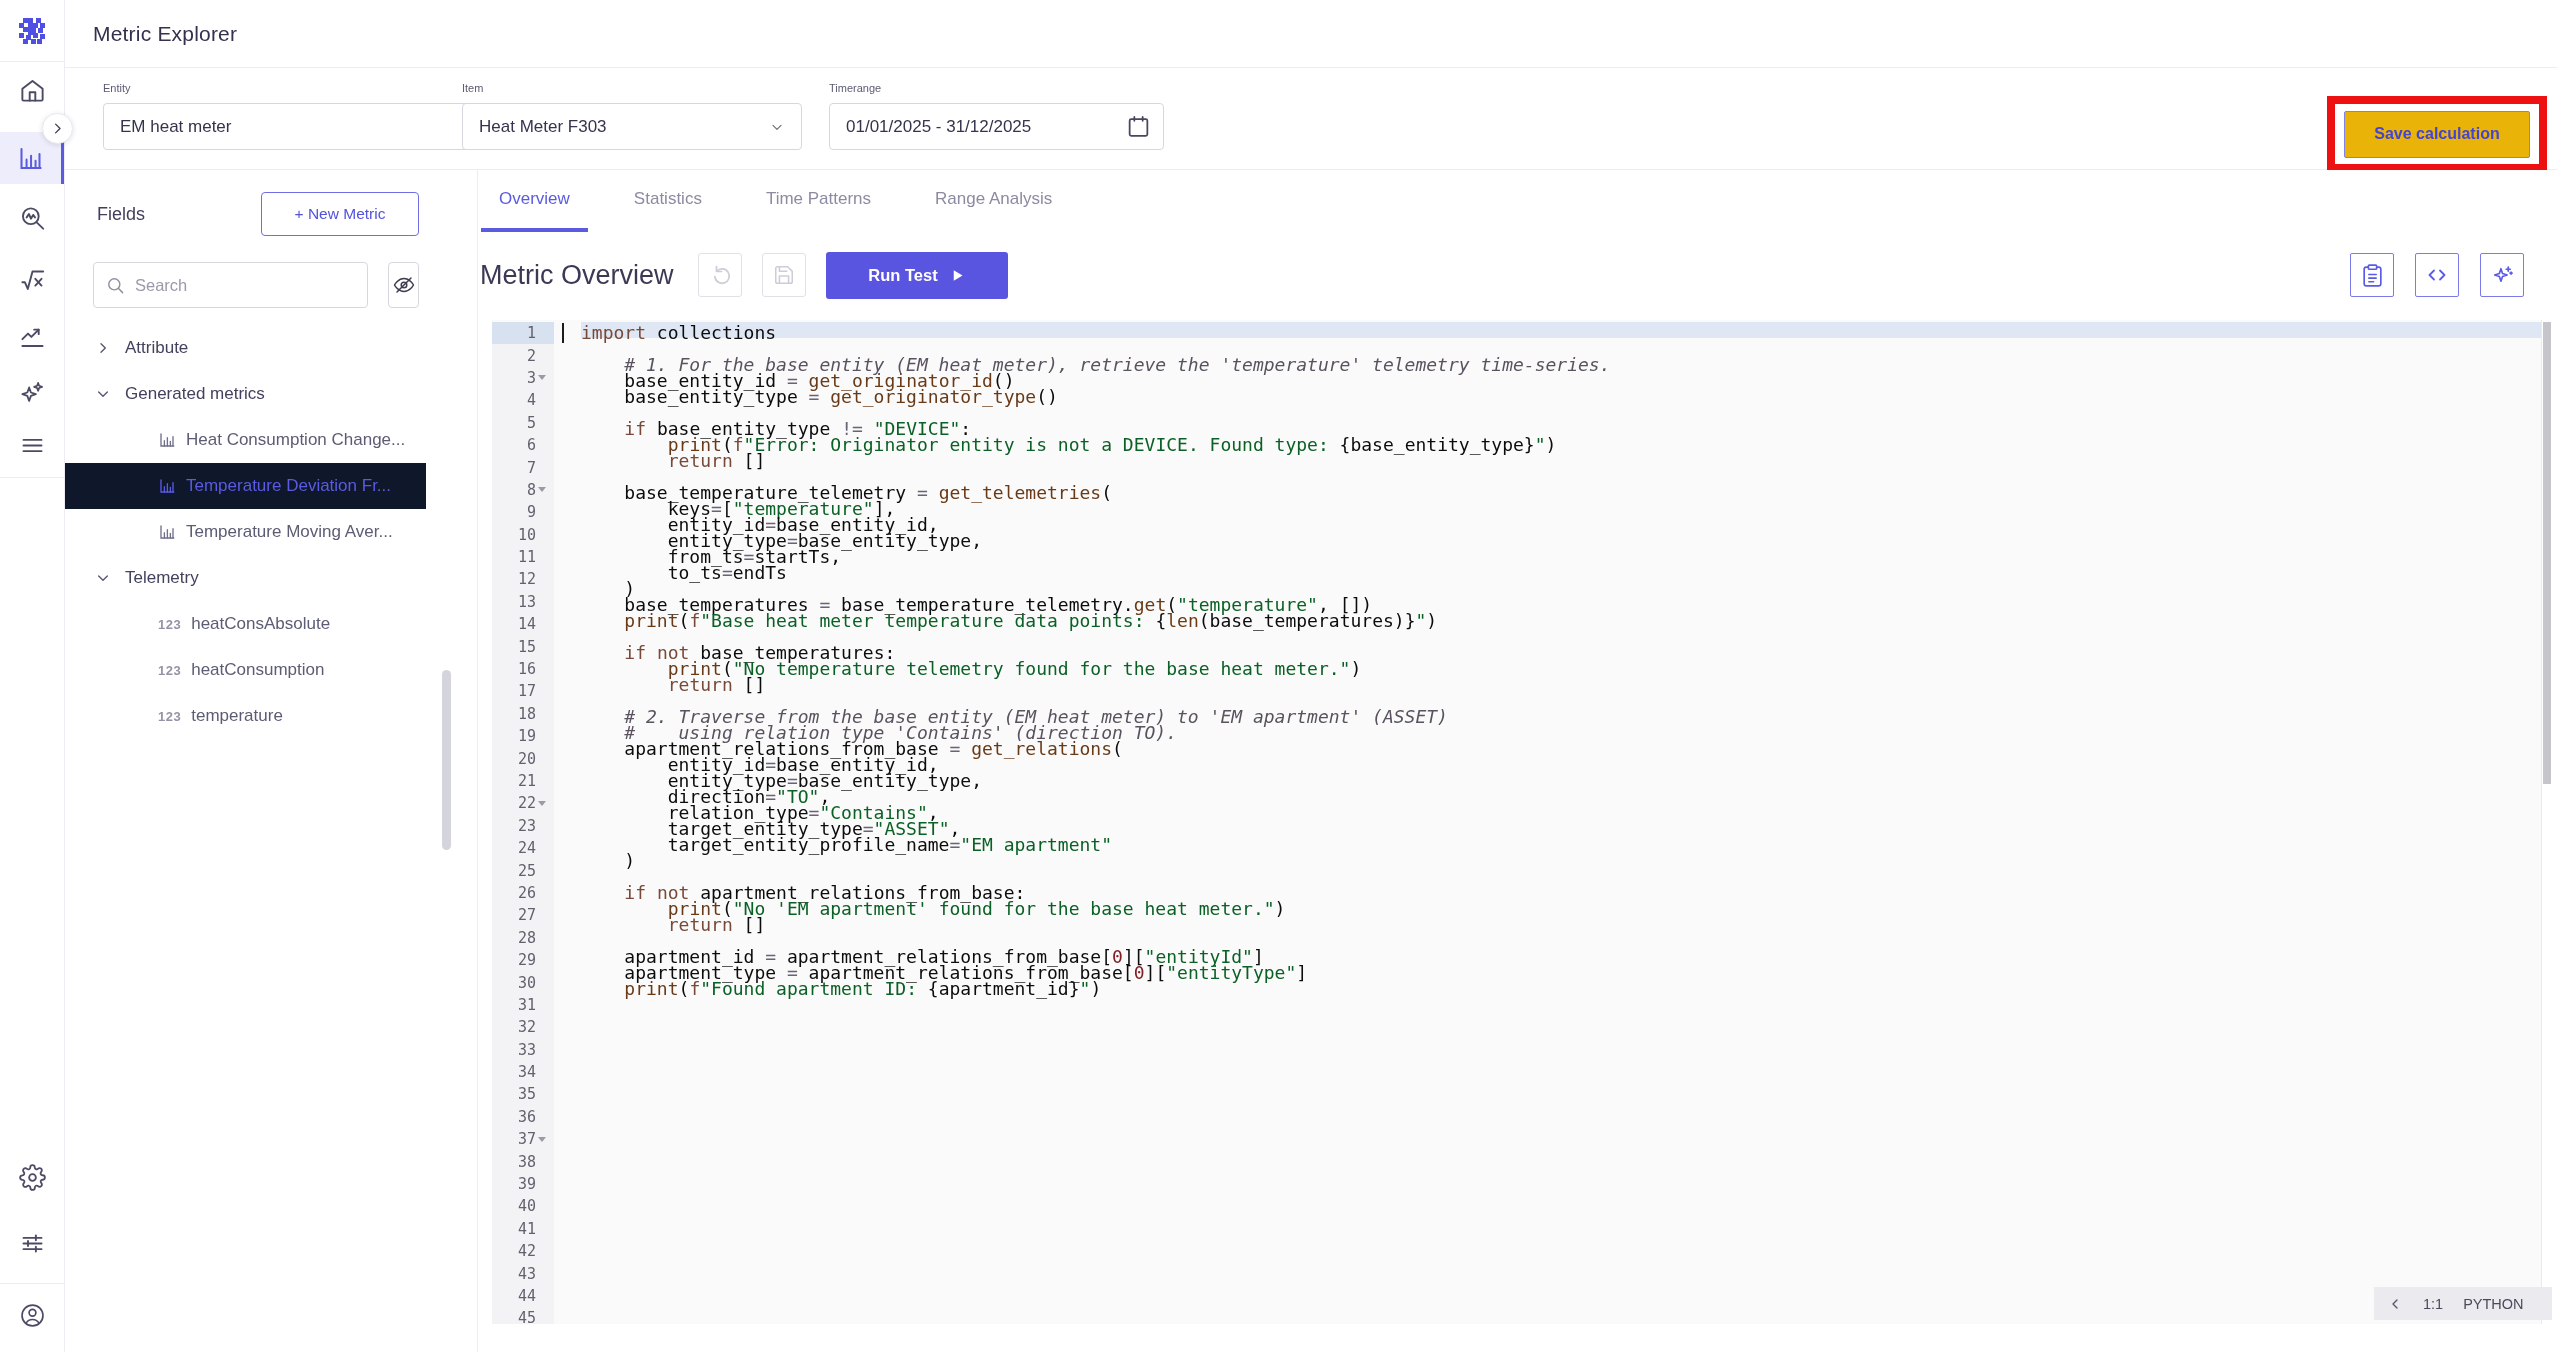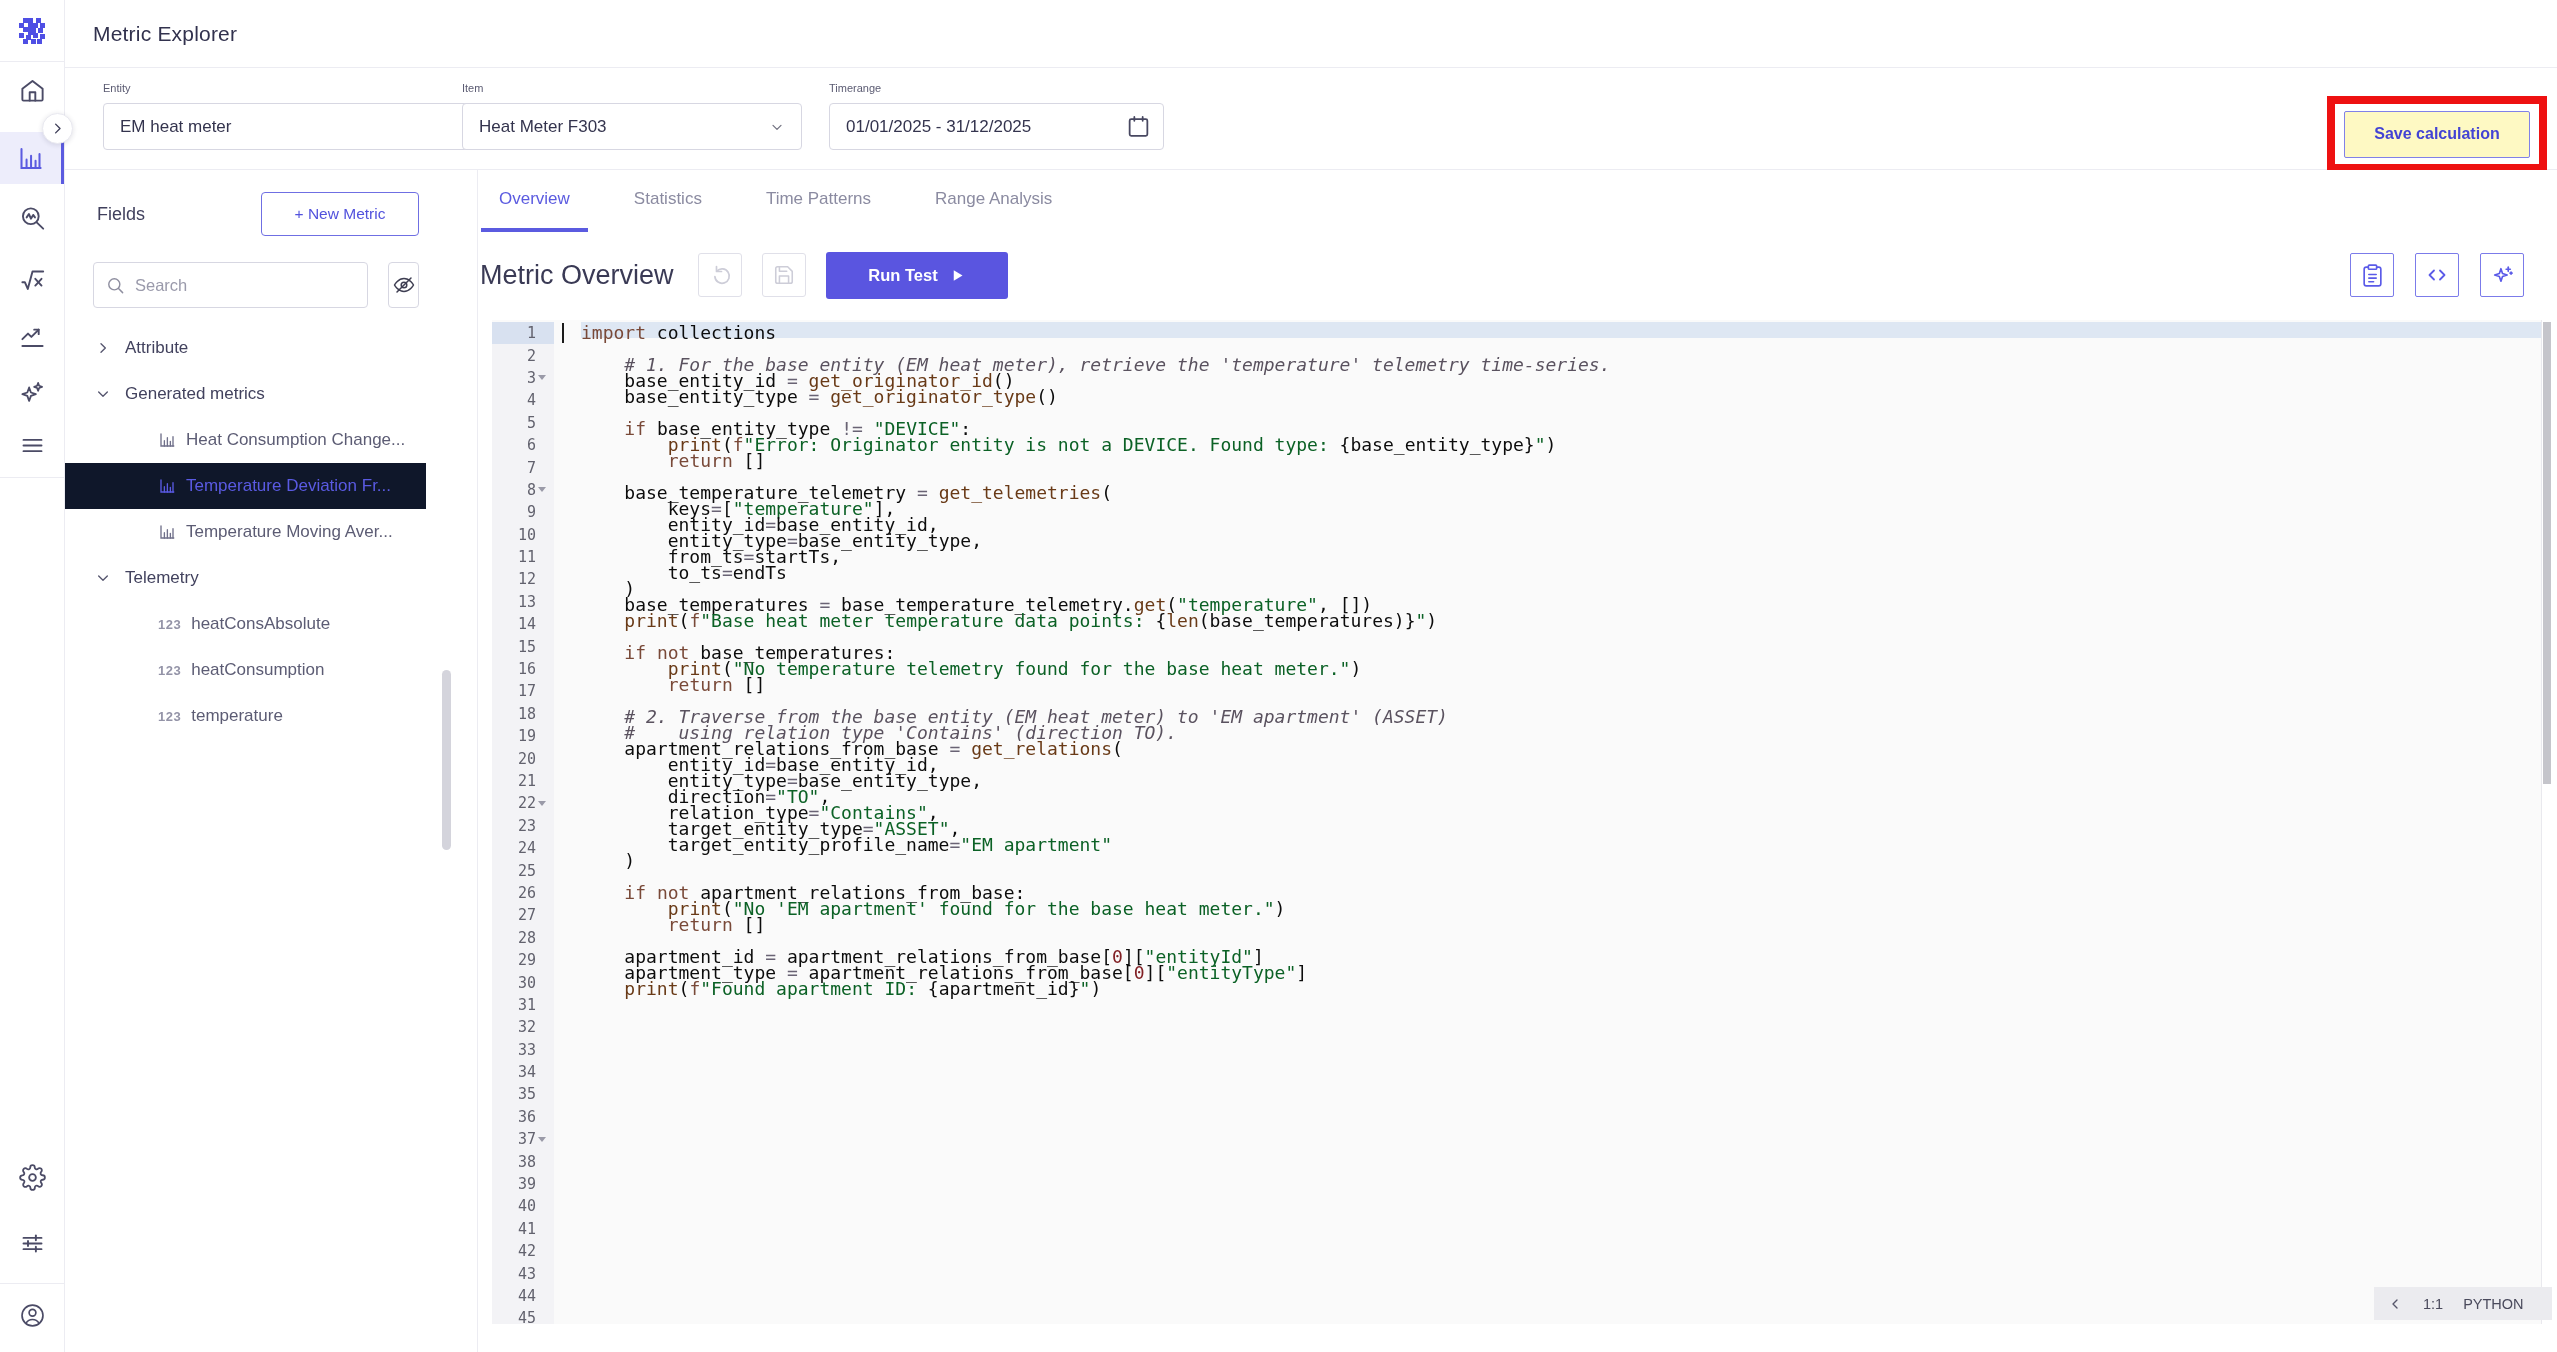--- a/index.html
+++ b/index.html
@@ -33,21 +33,21 @@
   .field .flabel { display:block; font-size:11px; color:#5b5b72; margin-bottom:9px; }
   .selectbox { height:47px; border:1px solid #d7d7e2; border-radius:4px; background:#fff;
     display:flex; align-items:center; padding:0 16px; font-size:17px; color:#34344e; cursor:pointer; }
   .selectbox .val { flex:1; }
   .f-entity { left:38px; } .f-entity .selectbox { width:404px; }
   .f-item   { left:397px; } .f-item .selectbox { width:340px; }
   .f-time   { left:764px; } .f-time .selectbox { width:335px; padding-right:12px; }
   .chev-down svg, .cal svg { display:block; }
   .annotation-box { position:absolute; top:28px; right:10px; width:220px; height:76px;
     border:8px solid #ee1111; display:flex; align-items:center; justify-content:center; }
-  .save-calc { width:186px; height:47px; background:#fef9c3; border:1px solid #8181e8; border-radius:2px;
+  .save-calc { width:186px; height:47px; background:#eab308; border:1px solid #8181e8; border-radius:2px;
     color:#4343d4; font-size:16px; font-weight:bold; cursor:pointer; font-family:inherit; }
 
   
   .fields-panel { position:absolute; left:65px; top:170px; width:413px; bottom:0;
     border-right:1px solid #ececf2; background:#fff; }
   .fp-head { display:flex; align-items:center; margin:22px 58px 0 28px; height:44px; }
   .fp-title { flex:1; font-size:18px; font-weight:500; color:#3f3f5c; padding-left:4px; }
   .new-metric { width:158px; height:44px; border:1px solid #6f6fe3; border-radius:4px; background:#fff;
     color:#5252dd; font-size:15.5px; cursor:pointer; font-family:inherit; }
   .fp-search { display:flex; margin:26px 58px 0 28px; }

